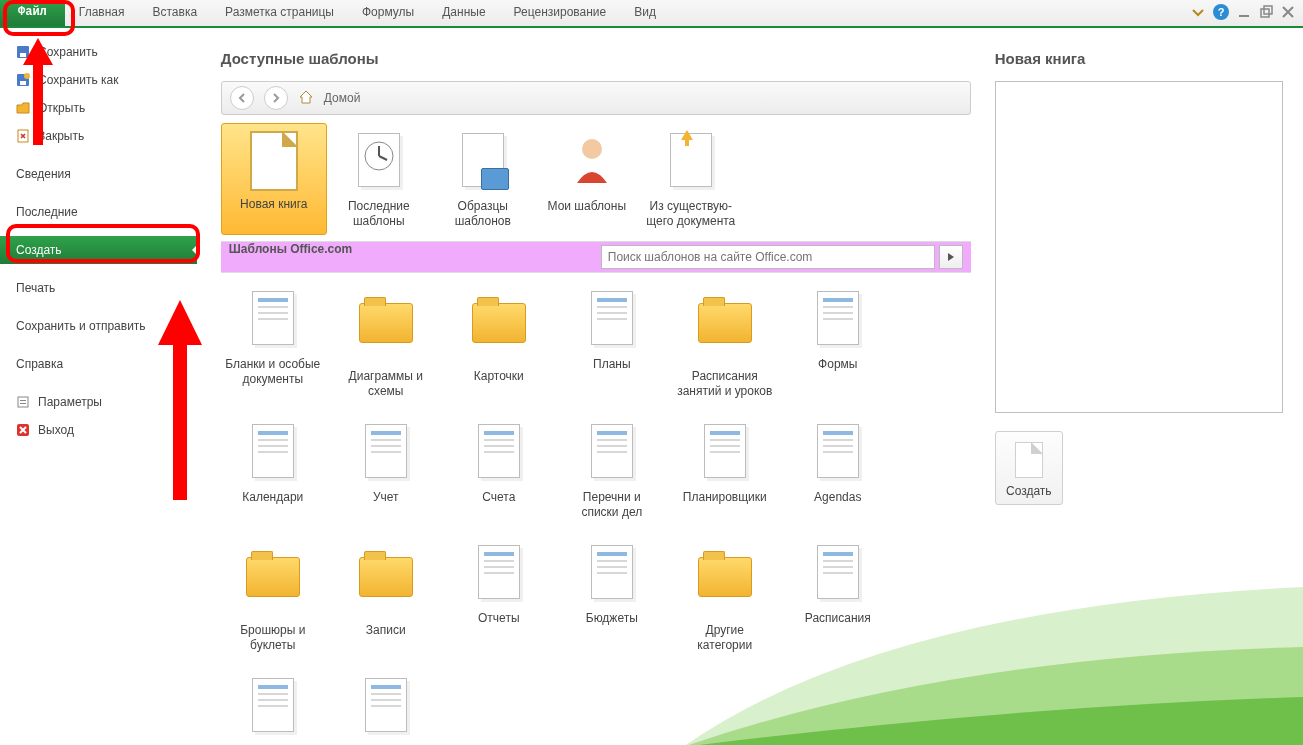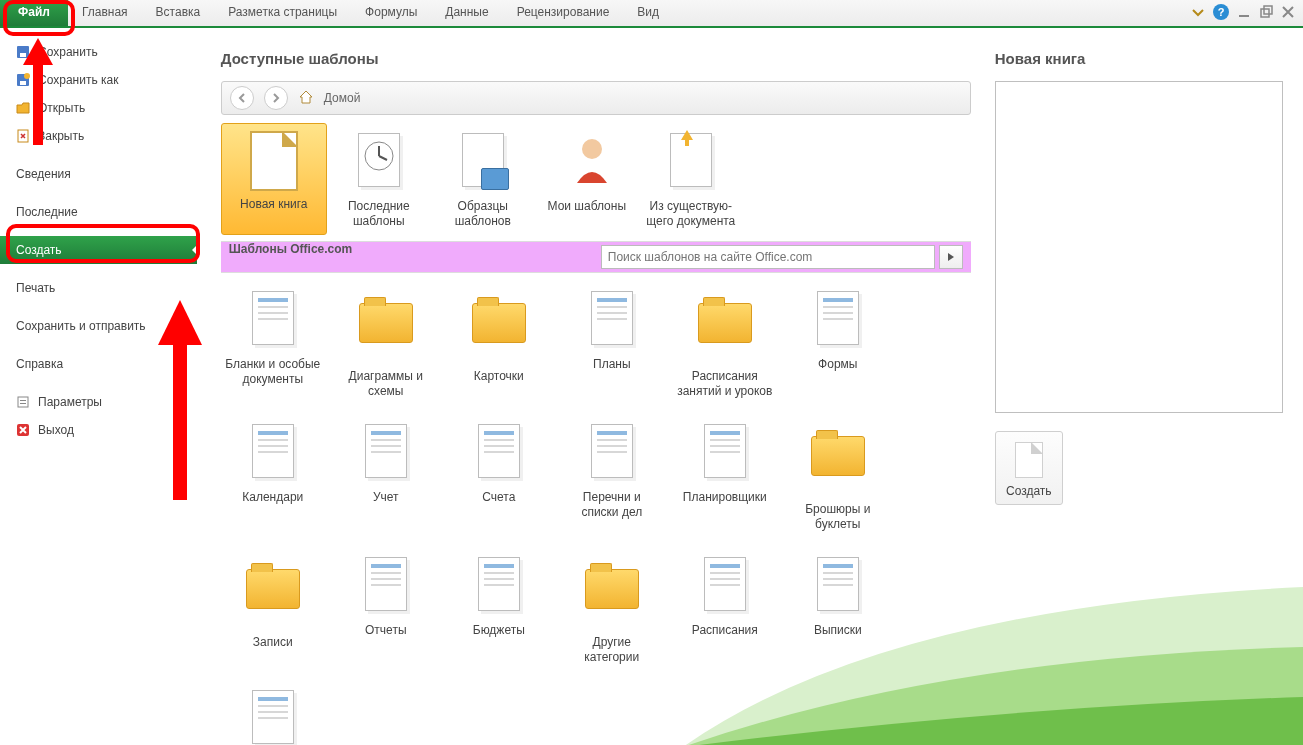--- a/index.html
+++ b/index.html
@@ -1,19 +1,19 @@
 <!DOCTYPE html>
 <html><head>
 <meta charset="utf-8">
 <style>
   html,body{margin:0;padding:0;width:1303px;height:745px;font-family:"Segoe UI",Tahoma,sans-serif;font-size:12px;color:#444;background:#fff;overflow:hidden;}
   
   .ribbon{height:26px;background:linear-gradient(#f7f7f7,#ececec);border-bottom:2px solid #1b8a3a;display:flex;align-items:stretch;position:relative;}
   .ribbon .tab{padding:5px 14px 0 14px;color:#555;cursor:default;}
-  .ribbon .tab.file{background:linear-gradient(#2fa24a,#1f7c39);color:#fff;font-weight:bold;padding:5px 18px;}
+  .ribbon .tab.file{background:linear-gradient(#2fa24a,#1f7c39);color:#fff;font-weight:bold;padding:5px 18px;font-family:Liberation Mono, monospace;}
   .ribbon .wincontrols{position:absolute;right:8px;top:4px;display:flex;gap:8px;align-items:center;}
   .wc{width:14px;height:14px;display:inline-block;color:#888;}
   .help{width:16px;height:16px;border-radius:50%;background:#2a8dd4;color:#fff;font-weight:bold;font-size:11px;text-align:center;line-height:16px;}
   
   .body{display:flex;height:calc(745px - 26px);position:relative;}
   .sidebar{width:198px;background:#fff;padding-top:10px;}
   .s-item{padding:7px 16px;color:#444;cursor:default;display:flex;align-items:center;gap:8px;}
   .s-item.sel{background:linear-gradient(#2fa24a,#1f7c39);color:#fff;position:relative;}
   .s-item.sel::after{content:"";position:absolute;right:-1px;top:50%;margin-top:-6px;border:6px solid transparent;border-right-color:#fff;}
   .s-sep{height:10px;}
@@ -338,20 +338,31 @@
               <div class="bar"></div>
               <div class="ln"></div>
               <div class="ln"></div>
               <div class="ln"></div>
             </div>
           </div>
           <div class="lbl">Планировщики</div>
         </div>
         <div class="tile">
           <div class="ic">
+            <div class="doc">
+              <div class="bar"></div>
+              <div class="ln"></div>
+              <div class="ln"></div>
+              <div class="ln"></div>
+            </div>
+          </div>
+          <div class="lbl">Agendas</div>
+        </div>
+        <div class="tile">
+          <div class="ic">
             <div class="folder"></div>
           </div>
           <div class="lbl">Брошюры и буклеты</div>
         </div>
         <div class="tile">
           <div class="ic">
             <div class="folder"></div>
           </div>
           <div class="lbl">Записи</div>
         </div>

